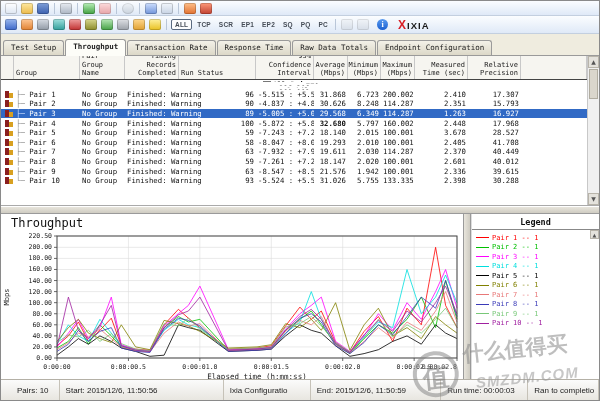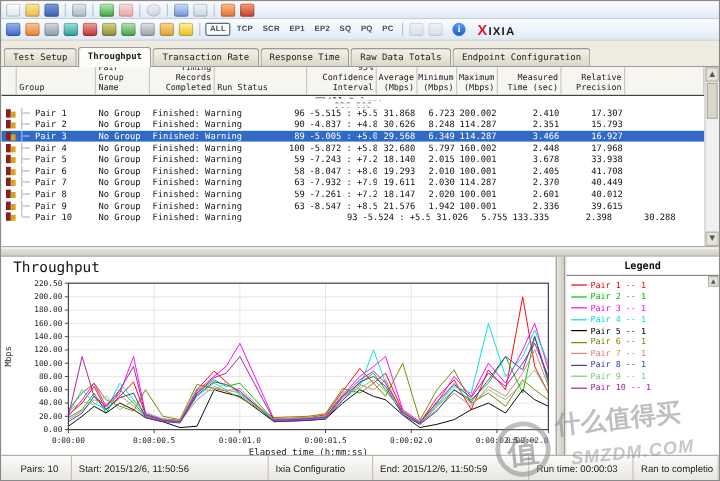--- a/index.html
+++ b/index.html
@@ -251,48 +251,48 @@
         <div class="trow selected">
           <div class="tc" style="width: 13px;"><span class="pairicon"></span></div>
           <div class="tc" style="width: 66px;"><span class="tree">├─ </span><span>Pair 3</span></div>
           <div class="tc" style="width: 45px;">No Group</div>
           <div class="tc" style="width: 77px;">Finished: Warning(s)</div>
           <div class="tc r" style="width: 54px;">89</div>
           <div class="tc r" style="width: 58px;">-5.005 : +5.005</div>
           <div class="tc r" style="width: 34px;">29.568</div>
           <div class="tc r" style="width: 33px;">6.349</div>
           <div class="tc r" style="width: 34px;">114.287</div>
-          <div class="tc r" style="width: 53px;">3.466</div>
+          <div class="tc r" style="width: 53px;">1.263</div>
           <div class="tc r" style="width: 53px;">16.927</div>
         </div>
         <div class="trow">
           <div class="tc" style="width: 13px;"><span class="pairicon"></span></div>
           <div class="tc" style="width: 66px;"><span class="tree">├─ </span><span>Pair 4</span></div>
           <div class="tc" style="width: 45px;">No Group</div>
           <div class="tc" style="width: 77px;">Finished: Warning(s)</div>
           <div class="tc r" style="width: 54px;">100</div>
           <div class="tc r" style="width: 58px;">-5.872 : +5.872</div>
-          <div class="tc r" style="width: 34px;">32.680</div>
+          <div class="tc r" style="width: 34px; font-weight: bold;">32.680</div>
           <div class="tc r" style="width: 33px;">5.797</div>
           <div class="tc r" style="width: 34px;">160.002</div>
           <div class="tc r" style="width: 53px;">2.448</div>
           <div class="tc r" style="width: 53px;">17.968</div>
         </div>
         <div class="trow">
           <div class="tc" style="width: 13px;"><span class="pairicon"></span></div>
           <div class="tc" style="width: 66px;"><span class="tree">├─ </span><span>Pair 5</span></div>
           <div class="tc" style="width: 45px;">No Group</div>
           <div class="tc" style="width: 77px;">Finished: Warning(s)</div>
           <div class="tc r" style="width: 54px;">59</div>
           <div class="tc r" style="width: 58px;">-7.243 : +7.243</div>
           <div class="tc r" style="width: 34px;">18.140</div>
           <div class="tc r" style="width: 33px;">2.015</div>
           <div class="tc r" style="width: 34px;">100.001</div>
           <div class="tc r" style="width: 53px;">3.678</div>
-          <div class="tc r" style="width: 53px;">33.938</div>
+          <div class="tc r" style="width: 53px;">28.527</div>
         </div>
         <div class="trow">
           <div class="tc" style="width: 13px;"><span class="pairicon"></span></div>
           <div class="tc" style="width: 66px;"><span class="tree">├─ </span><span>Pair 6</span></div>
           <div class="tc" style="width: 45px;">No Group</div>
           <div class="tc" style="width: 77px;">Finished: Warning(s)</div>
           <div class="tc r" style="width: 54px;">58</div>
           <div class="tc r" style="width: 58px;">-8.047 : +8.047</div>
           <div class="tc r" style="width: 34px;">19.293</div>
           <div class="tc r" style="width: 33px;">2.010</div>
@@ -337,21 +337,21 @@
           <div class="tc r" style="width: 33px;">1.942</div>
           <div class="tc r" style="width: 34px;">100.001</div>
           <div class="tc r" style="width: 53px;">2.336</div>
           <div class="tc r" style="width: 53px;">39.615</div>
         </div>
         <div class="trow">
           <div class="tc" style="width: 13px;"><span class="pairicon"></span></div>
           <div class="tc" style="width: 66px;"><span class="tree">└─ </span><span>Pair 10</span></div>
           <div class="tc" style="width: 45px;">No Group</div>
           <div class="tc" style="width: 77px;">Finished: Warning(s)</div>
-          <div class="tc r" style="width: 54px; margin-left: 44px;">93</div>
+          <div class="tc r" style="width: 54px;">93</div>
           <div class="tc r" style="width: 58px;">-5.524 : +5.524</div>
           <div class="tc r" style="width: 34px;">31.026</div>
           <div class="tc r" style="width: 33px;">5.755</div>
           <div class="tc r" style="width: 34px;">133.335</div>
           <div class="tc r" style="width: 53px;">2.398</div>
           <div class="tc r" style="width: 53px;">30.288</div>
         </div>
       </div>
   </div>
   <div class="vscroll">

